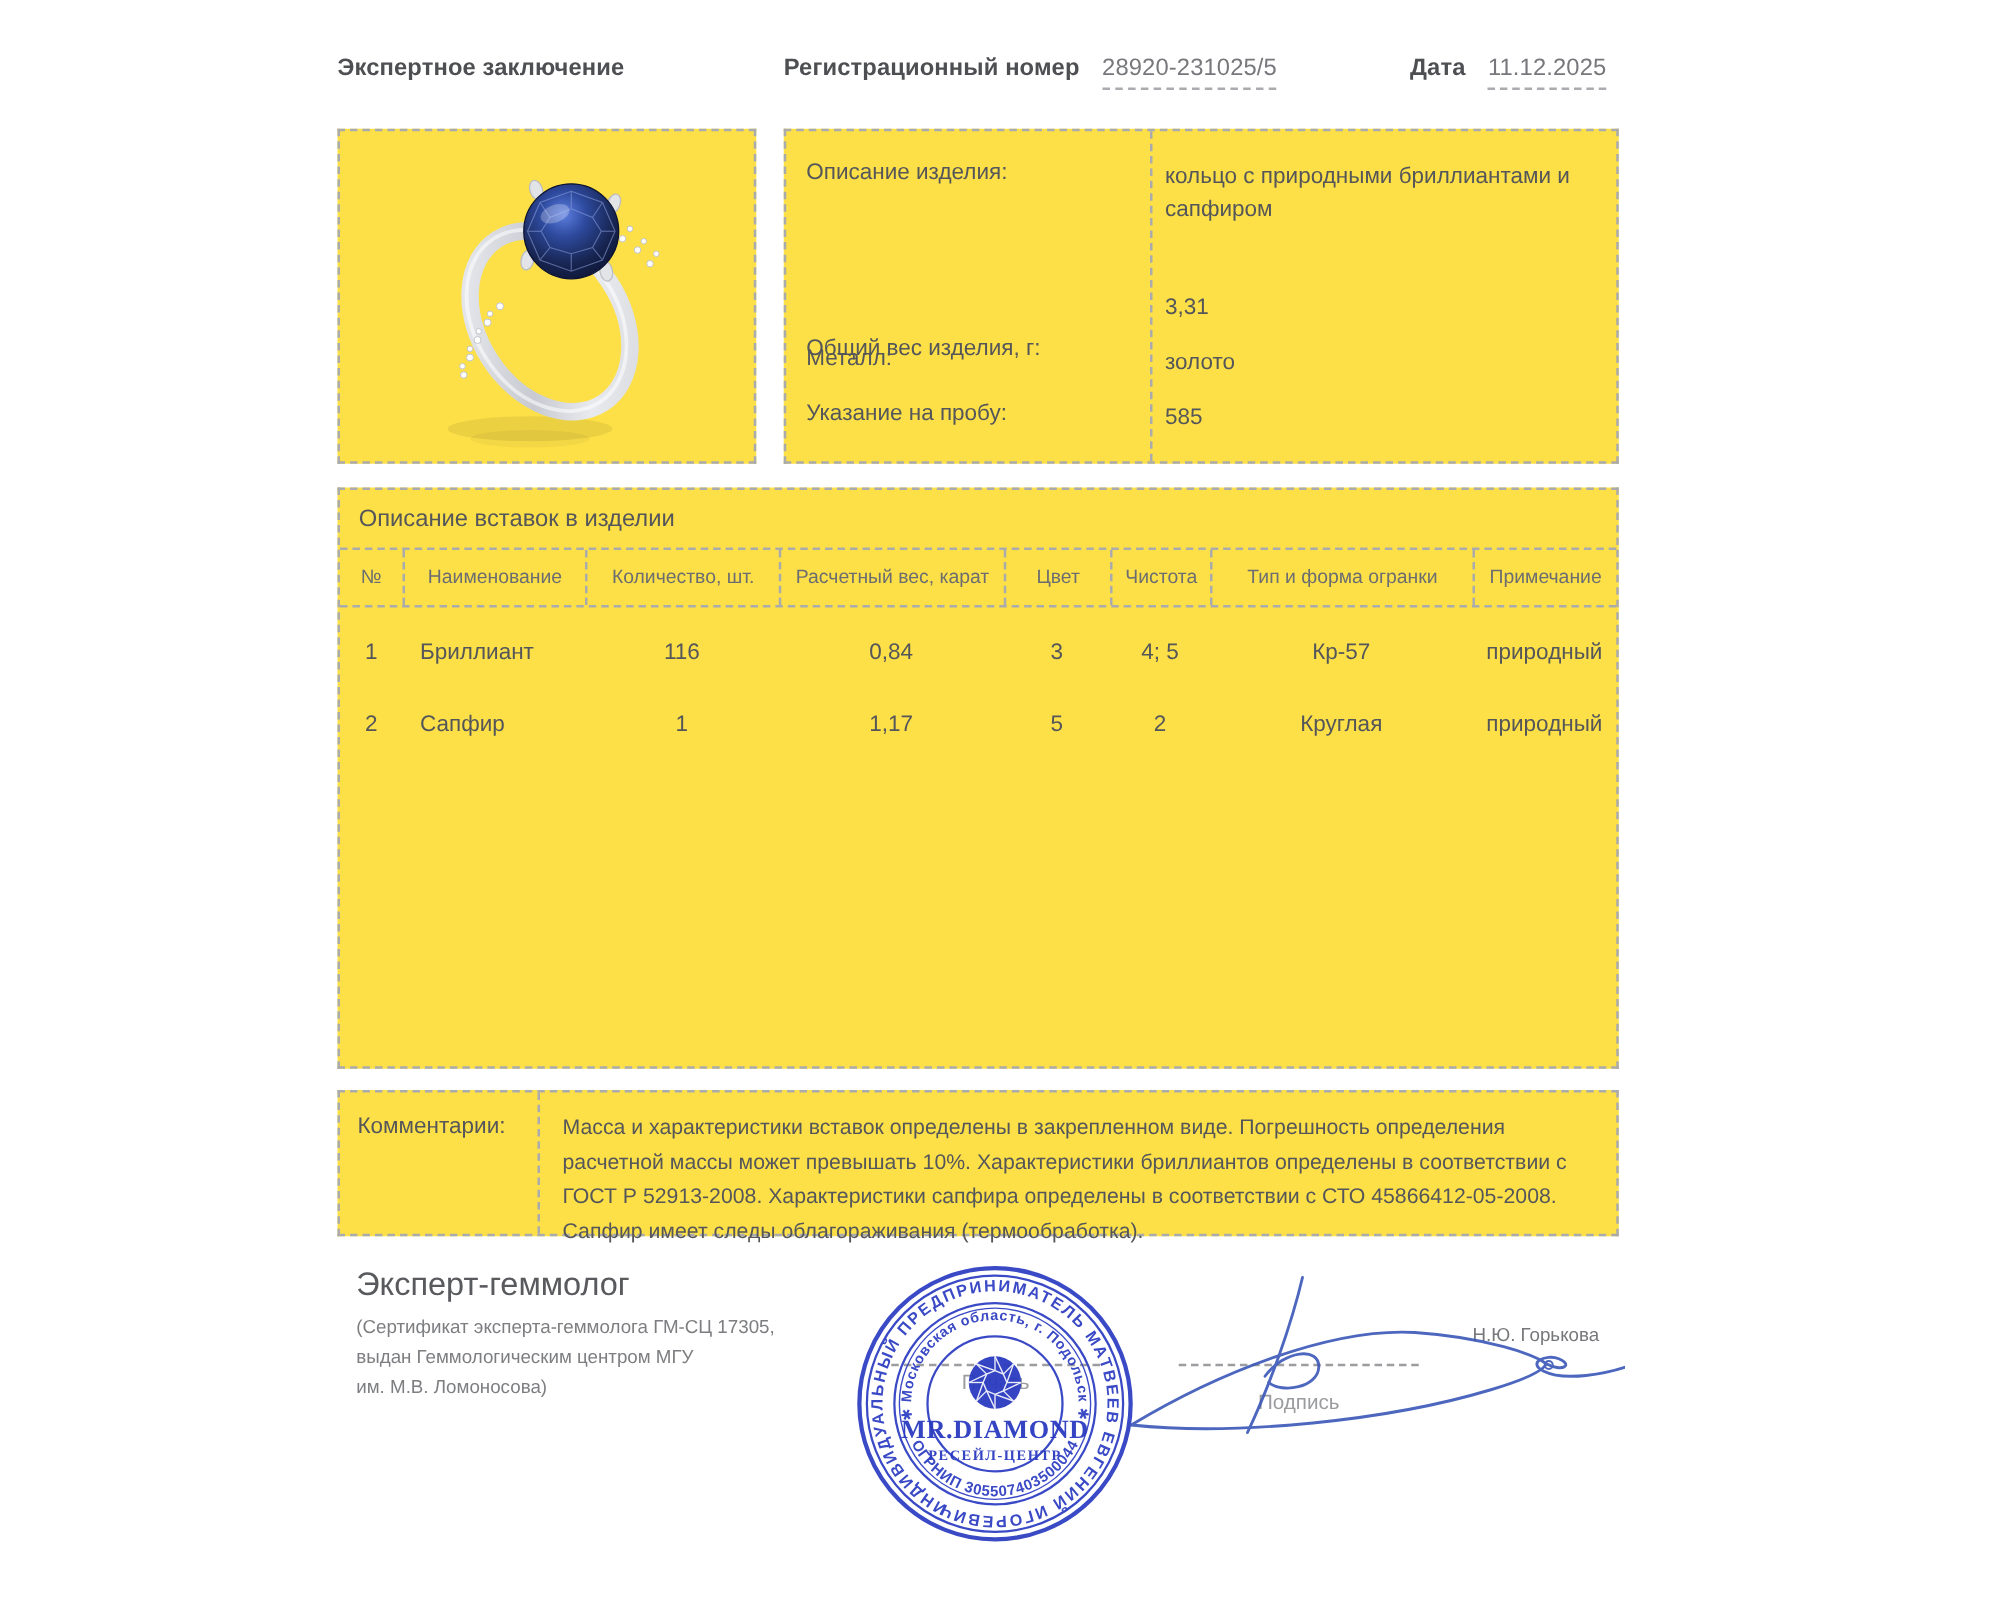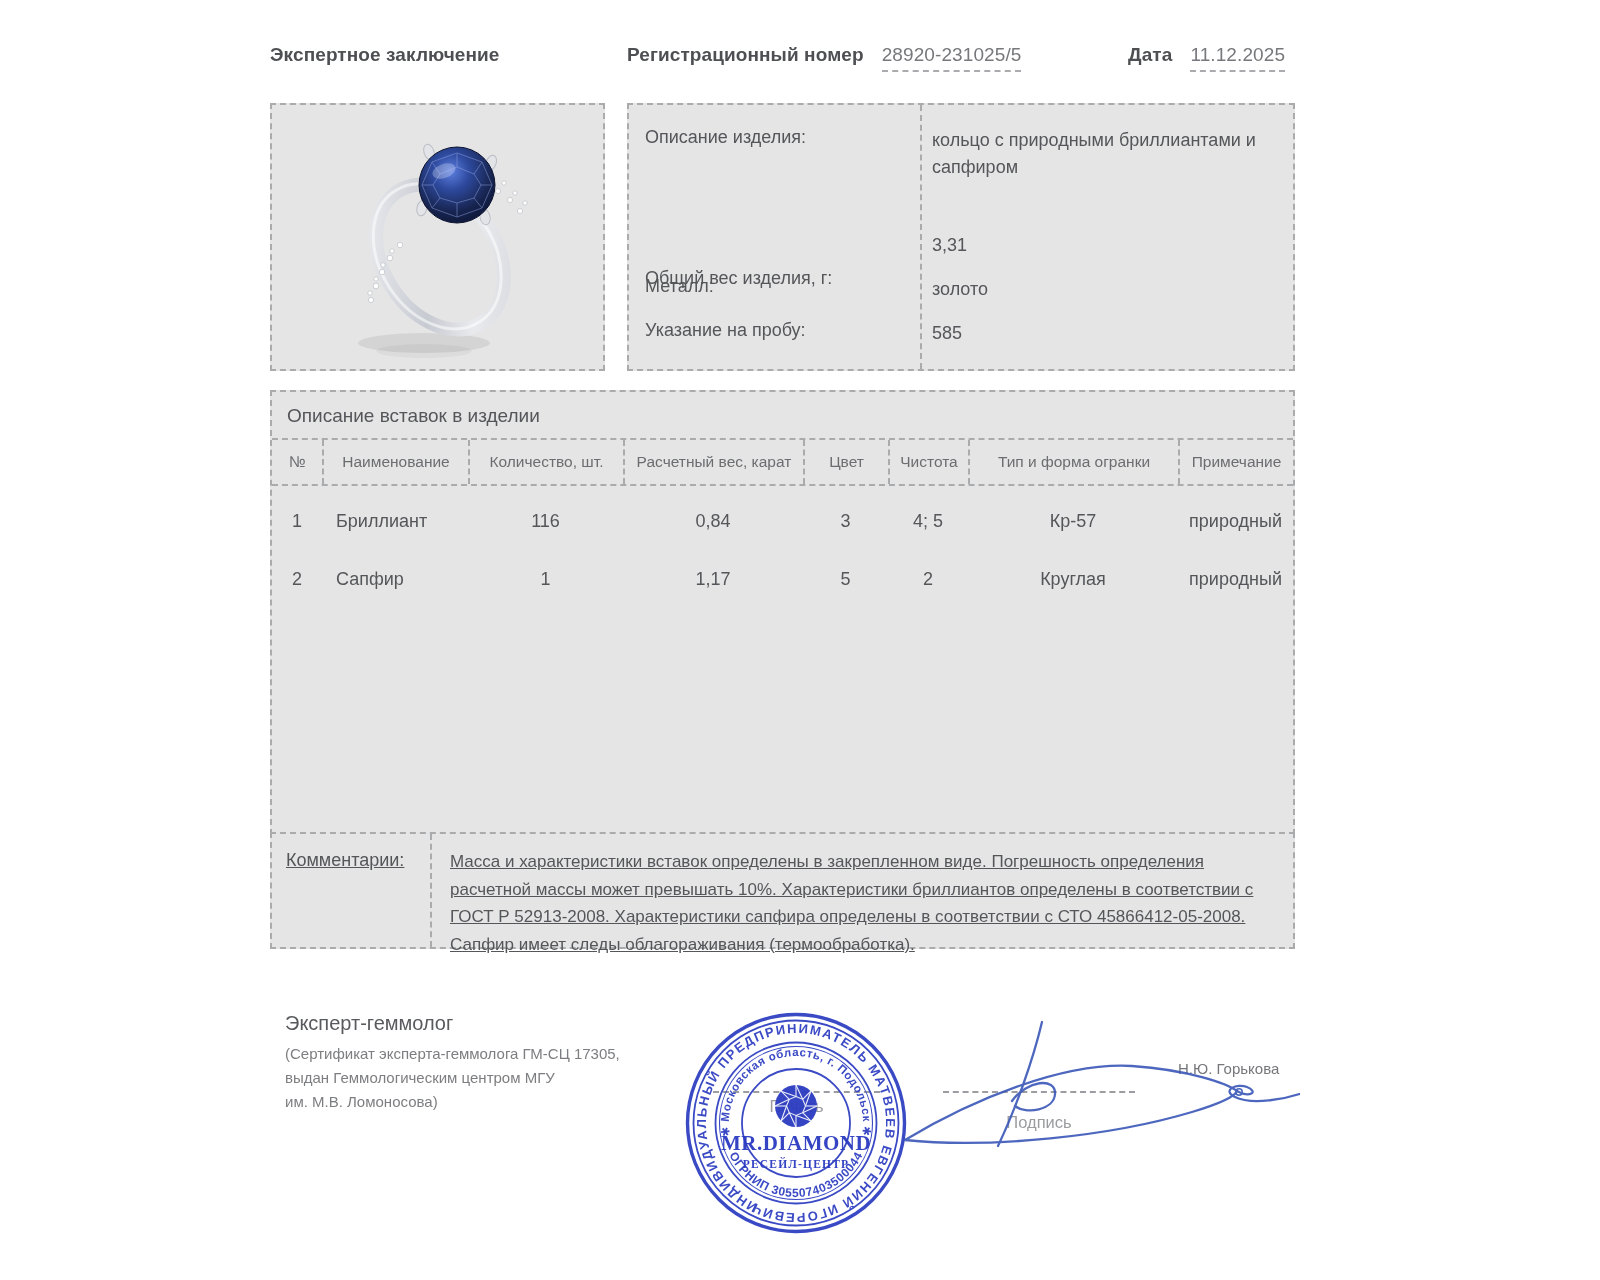--- a/index.html
+++ b/index.html
@@ -2,21 +2,21 @@
 <html><head>
 <meta charset="utf-8">
 <style>
   html,body{margin:0;padding:0;background:#ffffff;}
   .page{
     position:relative;width:1464px;height:1280px;background:#ffffff;overflow:hidden;
     font-family:"Liberation Sans","DejaVu Sans",sans-serif;color:#55565a;
   }
   .abs{position:absolute;}
   .b{font-weight:700;color:#4e4f52;}
-  .dash-box{border:2px dashed #aaabad;box-sizing:border-box;background:#e5e5e5;}
+  .dash-box{border:2px dashed #aaabad;box-sizing:border-box;background:#fde047;}
   .dashed-underline{border-bottom:2px dashed #a9abae;padding-bottom:5px;}
 
   
   .hdr{font-size:19px;letter-spacing:.1px;}
   .hdr .val{color:#77787b;margin-left:18px;}
 
   
   .info-box{padding:0;}
   .info-divider{position:absolute;left:291px;top:0;bottom:0;border-left:2px dashed #aaabad;}
   .info-row-label{position:absolute;left:16px;font-size:18px;color:#55565a;}
@@ -34,21 +34,21 @@
   .tbl-row .cell{font-size:18px;color:#55565a;text-align:center;}
   .tbl-row .cell.name{text-align:left;padding-left:14px;}
 
   
   .comments{display:flex;}
   .comments .lab{width:160px;box-sizing:border-box;padding:16px 10px 0 14px;font-size:18px;
     color:#55565a;border-right:2px dashed #aaabad;}
   .comments .txt{flex:1;padding:14px 20px 0 18px;font-size:17px;line-height:27.5px;color:#55565a;}
 
   
-  .expert-title{font-size:20px;color:#595a5d;}
+  .expert-title{font-size:26px;color:#595a5d;}
   .cert-line{font-size:15px;color:#7d7e81;line-height:24px;}
   .ph-line{border-top:2px dashed #9c9da0;height:0;z-index:1;}
   .ph-label{font-size:16.5px;color:#9b9c9f;text-align:center;z-index:1;}
   .expert-name{font-size:15px;color:#76777a;z-index:1;}
   .stamp-wrap{z-index:3;}
   .sig-wrap{z-index:4;}
 </style>
 </head>
 <body>
 
@@ -170,21 +170,21 @@
         <div class="cell">1</div>
         <div class="cell">1,17</div>
         <div class="cell">5</div>
         <div class="cell">2</div>
         <div class="cell">Круглая</div>
         <div class="cell">природный</div>
       </div>
     </div>
   </div>
 
-  <div class="abs dash-box comments" style="left:270px;top:832px;width:1025px;height:117px;text-decoration:underline;">
+  <div class="abs dash-box comments" style="left:270px;top:872px;width:1025px;height:117px;">
     <div class="lab">Комментарии:</div>
     <div class="txt">Масса и характеристики вставок определены в закрепленном виде. Погрешность определения расчетной массы может превышать 10%. Характеристики бриллиантов определены в соответствии с ГОСТ Р 52913-2008. Характеристики сапфира определены в соответствии с СТО 45866412-05-2008. Сапфир имеет следы облагораживания (термообработка).</div>
   </div>
 
   <div class="abs" style="left:285px;top:1012px;">
     <div class="expert-title">Эксперт-геммолог</div>
     <div class="cert-line" style="margin-top:7px;">(Сертификат эксперта-геммолога ГМ-СЦ 17305,</div>
     <div class="cert-line">выдан Геммологическим центром МГУ</div>
     <div class="cert-line">им. М.В. Ломоносова)</div>
   </div>

